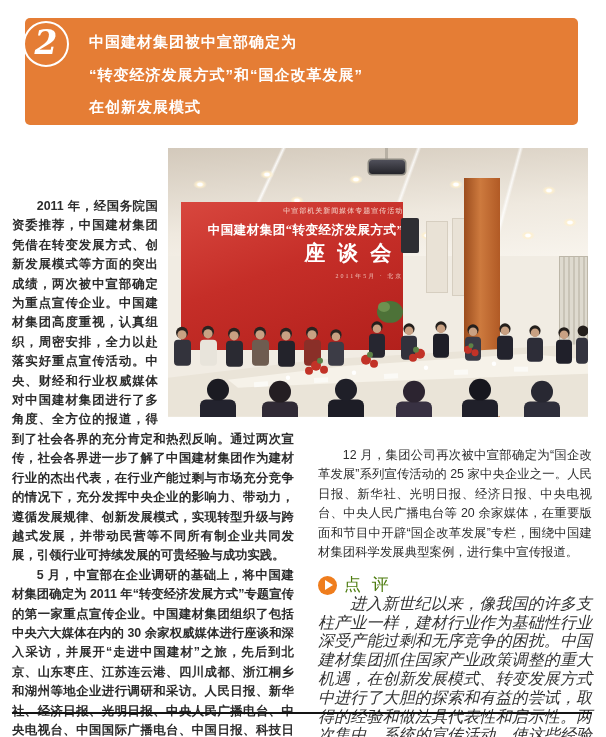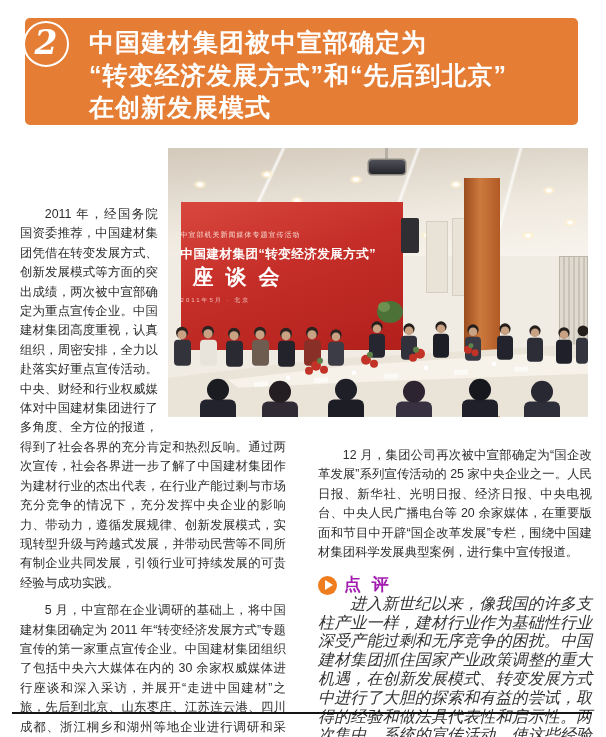--- a/index.html
+++ b/index.html
@@ -7,86 +7,86 @@
         font-family:"Liberation Sans",sans-serif;color:#2c2c2c;}
 
   
   .header{position:absolute;left:25px;top:18px;width:553px;height:107px;
           background:#E57D35;border-radius:5px;color:#fff;}
   .num-circle{position:absolute;left:-2px;top:3px;width:46px;height:46px;
           border:2.5px solid #ffffff;border-radius:50%;
           display:flex;align-items:center;justify-content:center;
           font-family:"DejaVu Serif",serif;font-style:italic;font-weight:700;font-size:33px;
           padding-bottom:3px;box-sizing:border-box;}
-  .title{position:absolute;left:64px;top:8px;font-size:25px;font-weight:700;
+  .title{position:absolute;left:64px;top:8px;font-size:15px;font-weight:700;
           line-height:32.5px;letter-spacing:1px;}
 
   
   .photo{position:absolute;left:168px;top:148px;width:420px;height:269px;
          background:#f1ece3;overflow:hidden;}
   .ceiling{position:absolute;left:0;top:0;width:100%;height:40%;
          background:
            linear-gradient(115deg,transparent 24%,rgba(255,255,255,.85) 24.6%,transparent 25.2%),
            linear-gradient(110deg,transparent 54%,rgba(255,255,255,.8) 54.6%,transparent 55.2%),
            linear-gradient(105deg,transparent 78%,rgba(255,255,255,.8) 78.6%,transparent 79.2%),
            linear-gradient(175deg,#d3c9bb 0%,#efe9df 60%,#f8f4ed 100%);}
   .light{position:absolute;width:14px;height:9px;border-radius:50%;
          background:radial-gradient(closest-side,#ffffff 0 30%,rgba(255,240,205,.85) 55%,rgba(255,240,205,0) 100%);}
   .projector{position:absolute;left:45%;top:0;width:60px;height:32px;}
   .pole{position:absolute;left:28px;top:0;width:3px;height:13px;background:#b7b0a4;}
   .pbody{position:absolute;left:12px;top:12px;width:36px;height:14px;border-radius:3px;
          background:linear-gradient(180deg,#50505a,#24242a);box-shadow:0 0 0 1.5px #8d8a82;}
   .banner{position:absolute;left:3%;top:20%;width:53%;height:55%;box-sizing:border-box;
          background:linear-gradient(160deg,#d8473e 0%,#c52e28 45%,#b2201c 100%);
-         color:#fff;text-align:left;padding-top:28px;}
+         color:#fff;text-align:right;padding-top:4px;font-family:Liberation Serif, serif;}
   .b1{font-size:7px;letter-spacing:1px;color:#f6d9cf;}
   .b2{font-size:12.5px;font-weight:700;margin-top:6px;letter-spacing:.5px;}
   .b3{font-size:21px;font-weight:700;letter-spacing:12px;text-indent:12px;}
   .b4{font-size:6px;margin-top:5px;color:#f0c3ba;letter-spacing:2px;}
   .pillar{position:absolute;left:70.5%;top:11%;width:8.5%;height:89%;
          background:linear-gradient(90deg,#9c4d1e,#cd7a3e 45%,#b15a25);}
   .speaker{position:absolute;left:55.5%;top:26%;width:4.2%;height:13%;background:#2e2e33;border-radius:2px;}
   .door{position:absolute;background:#e9e2d6;border:1px solid #d6cec0;box-sizing:border-box;}
   .d1{left:61.5%;top:27%;width:5.2%;height:27%;}
   .d2{left:67.6%;top:26%;width:4.4%;height:29%;}
   .radiator{position:absolute;right:0;top:40%;width:7%;height:48%;
          background:repeating-linear-gradient(90deg,#dedacf 0 3px,#c9c4b7 3px 5px);
          border:1px solid #bdb7a9;box-sizing:border-box;}
   .crowd{position:absolute;left:0;bottom:0;width:100%;height:53%;}
 
   
   .article-left{position:absolute;left:12px;top:197px;width:282px;
          font-size:12.4px;line-height:19.4px;text-align:justify;}
-  .article-left p{margin:8px;text-indent:2em;}
+  .article-left p{margin:0;text-indent:2em;font-weight:bold;}
   .photo-spacer{float:right;width:136px;height:225px;}
   .article-right{position:absolute;left:318px;top:446px;width:274px;
          font-size:12.4px;line-height:19.4px;text-align:justify;}
   .article-right p{margin:0;text-indent:2em;}
   .comment-head{margin-top:13px;display:flex;align-items:center;gap:7px;}
   .play{width:19px;height:19px;border-radius:50%;background:#EF7D1D;position:relative;flex:0 0 auto;}
   .play::after{content:"";position:absolute;left:7px;top:4.5px;
          border-left:8px solid #fff;border-top:5px solid transparent;border-bottom:5px solid transparent;}
-  .comment-title{font-size:17px;font-weight:700;color:#a21caf;letter-spacing:3px;}
+  .comment-title{font-size:17px;font-weight:400;color:#4d7c0f;letter-spacing:3px;}
   .comment-body{margin:8px 0 0 0;text-indent:2em;
          font-family:"DejaVu Serif",serif;font-style:italic;
          font-size:16px;line-height:18.8px;color:#333;}
   .bottom-rule{position:absolute;left:12px;top:712px;width:580px;height:2px;background:#141414;}
 </style>
 </head>
 <body>
 
 <div class="page">
 
   <div class="header">
     <div class="num-circle">
       <span>2</span>
     </div>
     <div class="title">
       <div>中国建材集团被中宣部确定为</div>
-      <div>“转变经济发展方式”和“先后到北京”</div>
+      <div>“转变经济发展方式”和“国企改革发展”</div>
       <div>在创新发展模式</div>
     </div>
   </div>
 
   <div class="photo">
     <div class="ceiling"></div>
     <i class="light" style="left:6%;top:12%"></i>
     <i class="light" style="left:14%;top:22%"></i>
     <i class="light" style="left:22%;top:8%"></i>
     <i class="light" style="left:29%;top:18%"></i>

